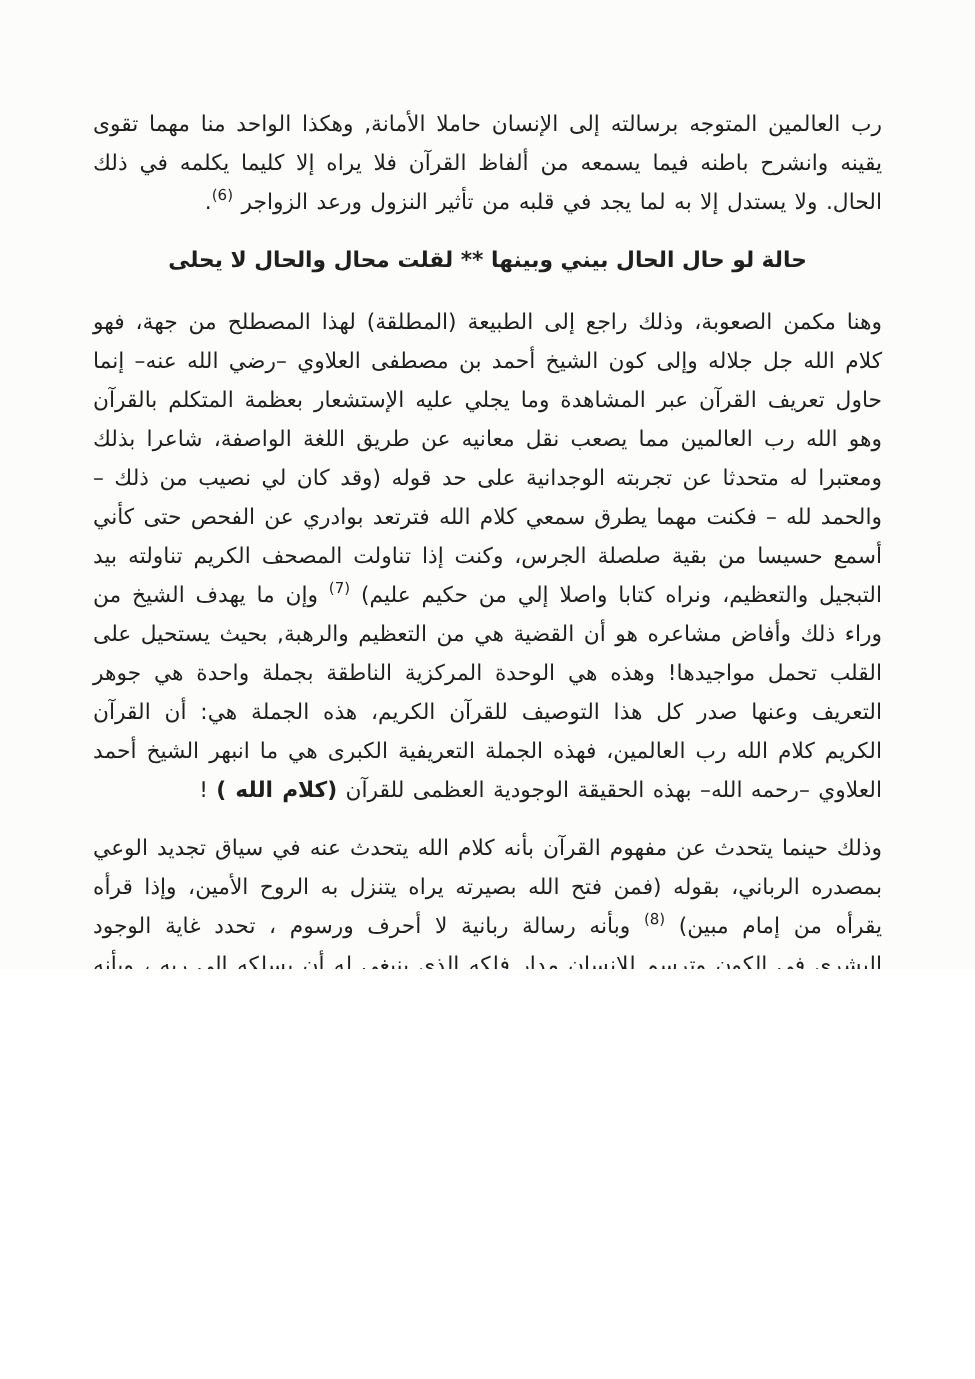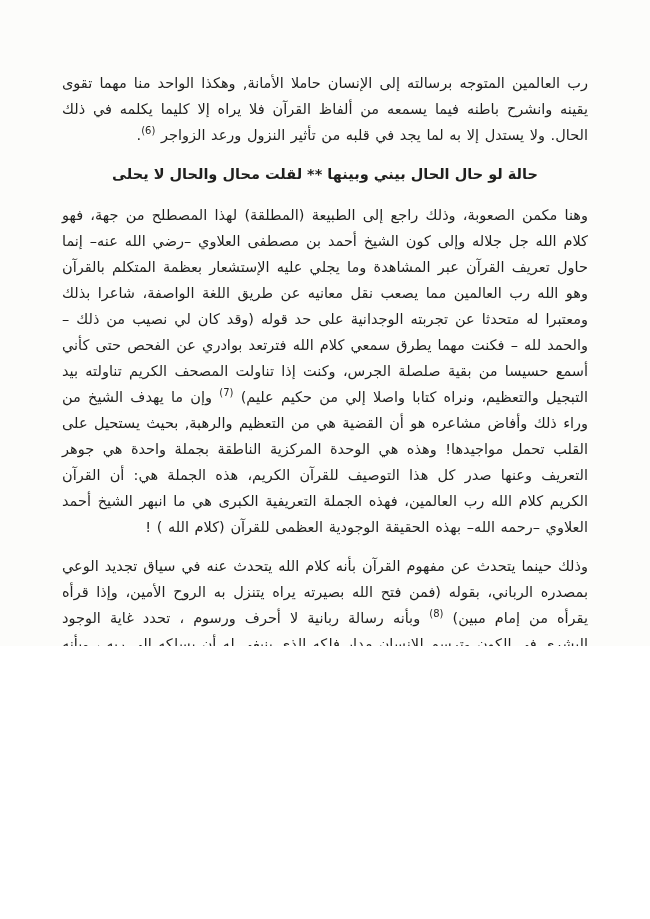--- a/index.html
+++ b/index.html
@@ -34,21 +34,21 @@
       line-height: 26px;
       font-weight: bold;
       text-align: left;
       text-align-last: center;
     }
     sup.ref {
       font-size: 10px;
       line-height: 0;
       vertical-align: super;
     }
-    .bold-inline { font-weight: normal; }
+    .bold-inline { font-weight: bold; }
     .footnotes {
       position: absolute;
       top: 772px;
       right: 92px;
       direction: rtl;
       text-align: right;
       font-size: 11.5px;
       line-height: 20px;
       color: #222220;
     }

